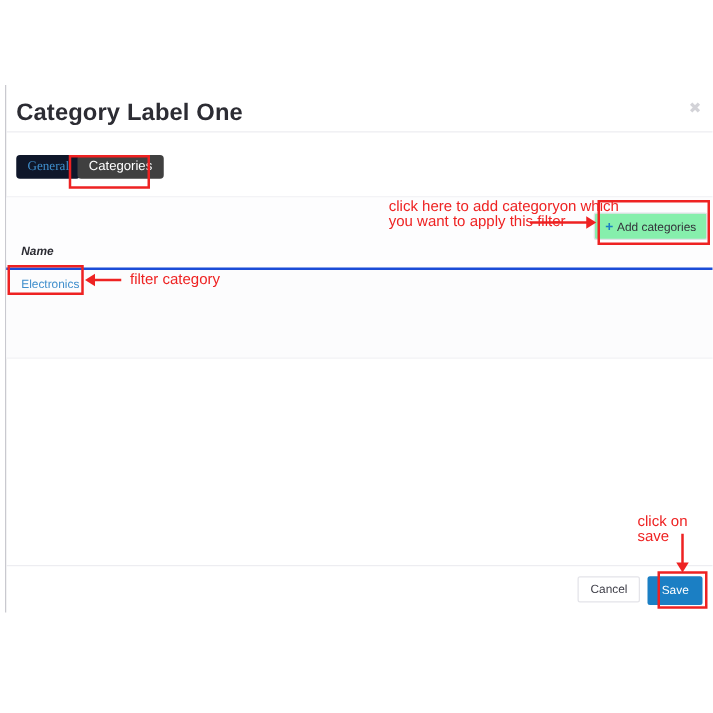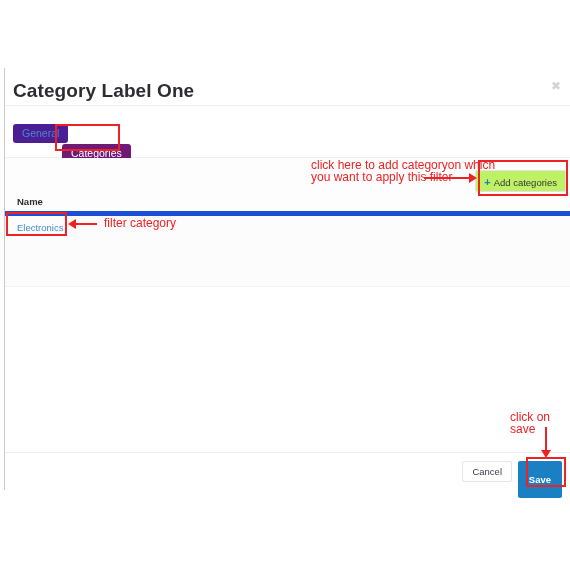--- a/index.html
+++ b/index.html
@@ -78,45 +78,45 @@
     font-size: 10.5px;
     padding: 0 9px;
     border-radius: 3px;
     cursor: pointer;
     white-space: nowrap;
     box-sizing: border-box;
   }
   #tab-general {
     left: 8px;
     color: #3f8ecc;
-    background: #4c1d95;
+    background: #0f172a;
+    font-family: Liberation Serif, serif;
   }
   #tab-categories {
     left: 57px;
     color: #ffffff;
-    background: #701a75;
-    margin-top: 20px;
+    background: #404040;
   }
 
   
   #toolbar-area {
     position: absolute;
     left: 0;
     top: 90px;
     right: 0;
     height: 50px;
     background: #fdfdfe;
   }
   #add-categories-button {
     position: absolute;
     right: 4px;
     top: 12px;
     height: 22px;
     line-height: 22px;
-    background: #bef264;
+    background: #86efac;
     border: 1px solid #e2e2e7;
     border-radius: 2px;
     font-size: 9.5px;
     color: #33333a;
     padding: 0 8px;
     cursor: pointer;
     white-space: nowrap;
     box-sizing: border-box;
     font-family: "Liberation Sans", sans-serif;
   }
@@ -134,22 +134,23 @@
     top: 124px;
     right: 0;
     height: 96px;
   }
   #table-head {
     position: absolute;
     left: 0;
     top: 0;
     right: 0;
     height: 24px;
-    border-bottom: 5px solid #1d4ed8;
-    box-sizing: border-box;
+    border-bottom: 2px solid #1d4ed8;
+    box-sizing: border-box;
+    font-style: italic;
   }
   #col-name {
     position: absolute;
     left: 12px;
     top: 4px;
     font-size: 9.5px;
     font-weight: bold;
     color: #2c2c33;
   }
   #table-body {
@@ -197,32 +198,31 @@
     padding: 0 9px;
     cursor: pointer;
     box-sizing: border-box;
     font-family: "Liberation Sans", sans-serif;
     margin-left: 11px;
   }
   #save-button {
     position: absolute;
     right: 8px;
     top: 8px;
-    height: 37px;
+    height: 23px;
     line-height: 21px;
     background: #1b7fc4;
     border: none;
     border-radius: 2px;
     font-size: 9.5px;
     color: #ffffff;
     padding: 0 11px;
     cursor: pointer;
     box-sizing: border-box;
     font-family: "Liberation Sans", sans-serif;
-    font-weight: bold;
   }
 
   
   .anno-box {
     position: absolute;
     border: 2px solid #ee2222;
     box-sizing: border-box;
     pointer-events: none;
   }
   .anno-text {

